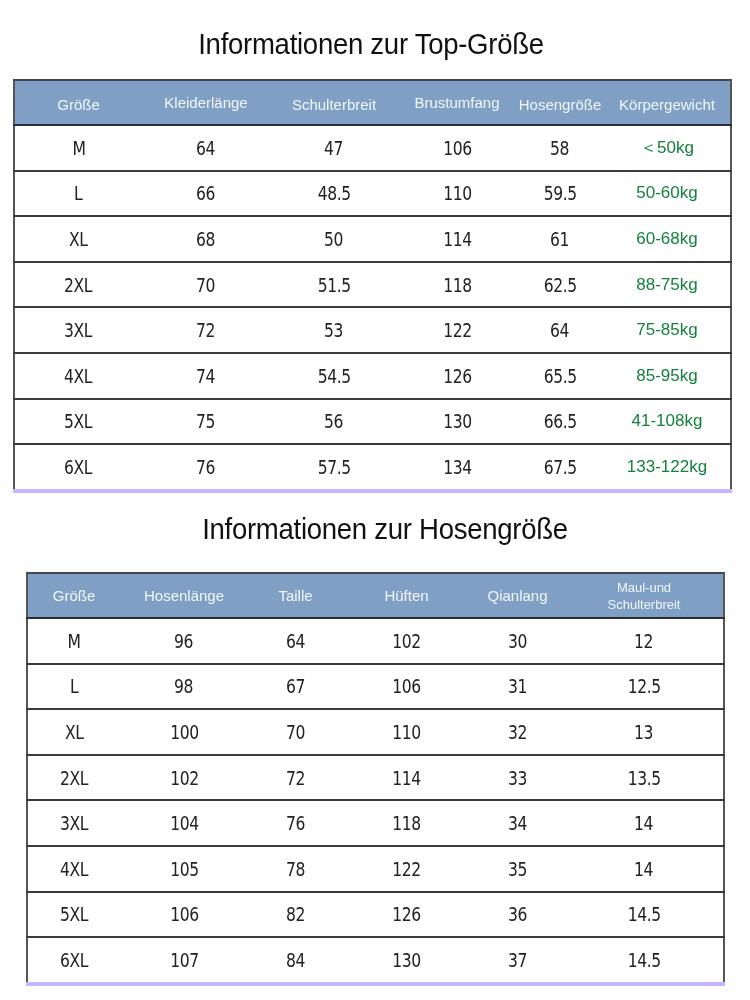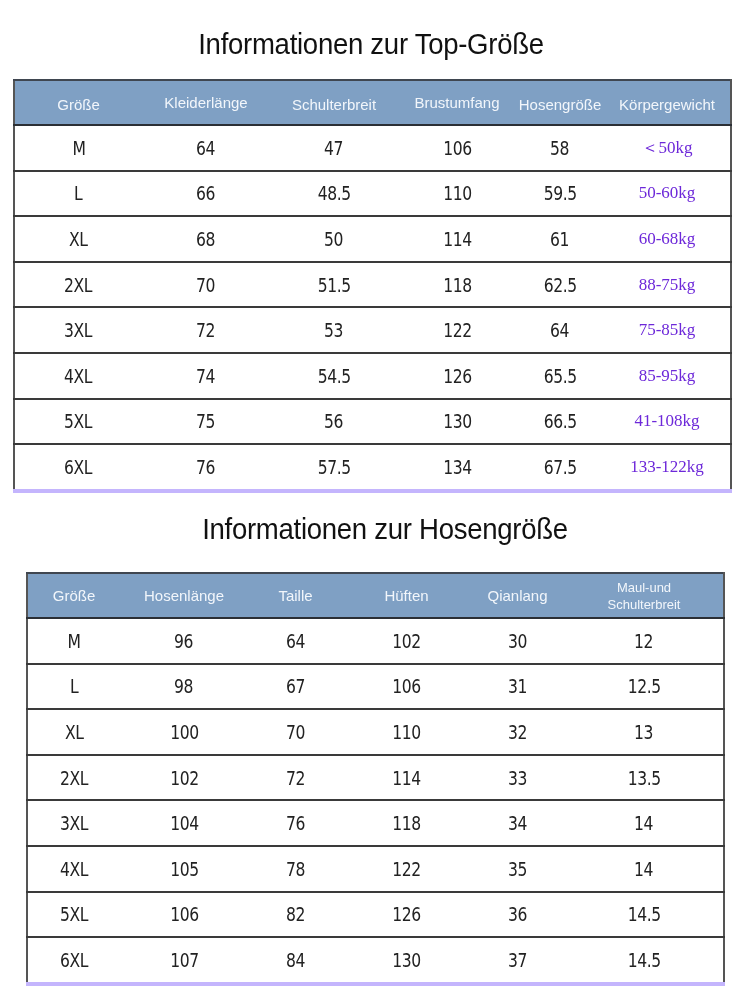--- a/index.html
+++ b/index.html
@@ -55,23 +55,23 @@
       color: #222;
       border-bottom: 2px solid #3a3a3a;
       letter-spacing: -0.5px;
       transform: none;
     }
     table.size-table td.num span {
       display: inline-block;
       transform: scaleX(0.82);
     }
     table.size-table td.weight {
-      font-family: Liberation Serif, serif;
+      font-family: Liberation Sans, sans-serif;
       font-size: 17px;
-      color: #6d28d9;
+      color: #15803d;
       letter-spacing: 0;
     }
     table.size-table tr td:first-child,
     table.size-table tr th:first-child {
       border-left: 2px solid #555;
     }
     table.size-table tr td:last-child,
     table.size-table tr th:last-child {
       border-right: 2px solid #555;
     }

